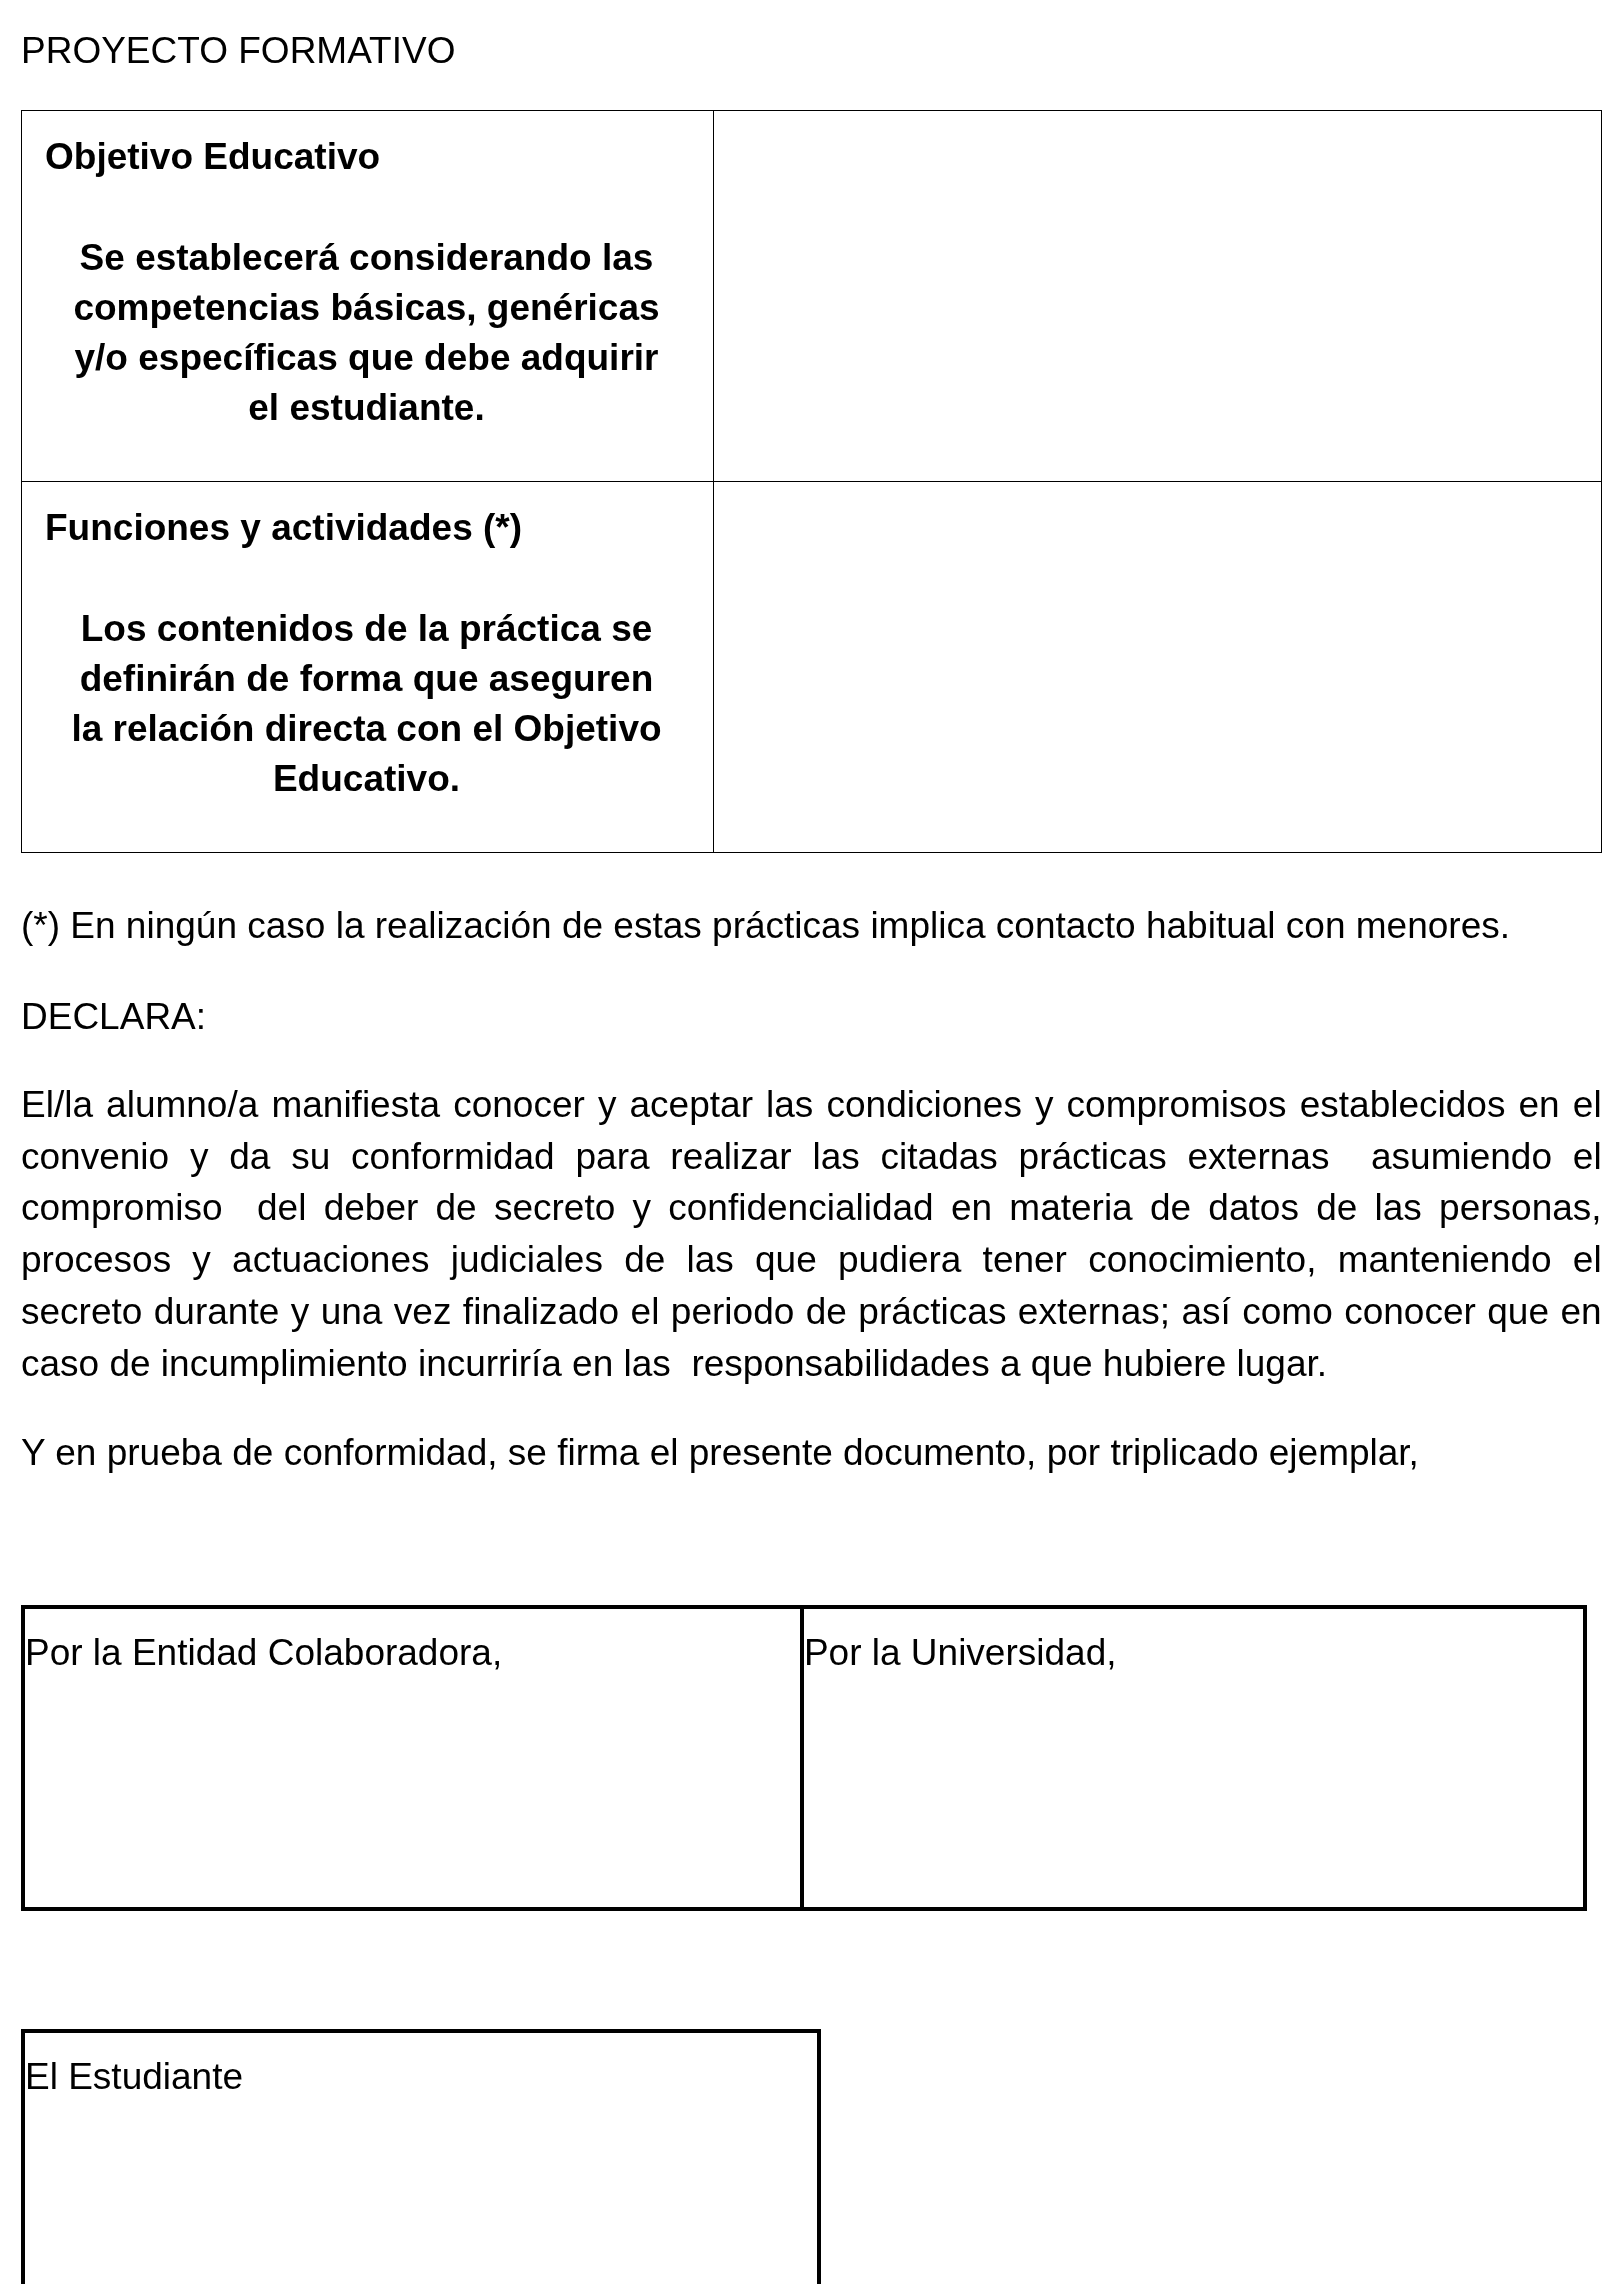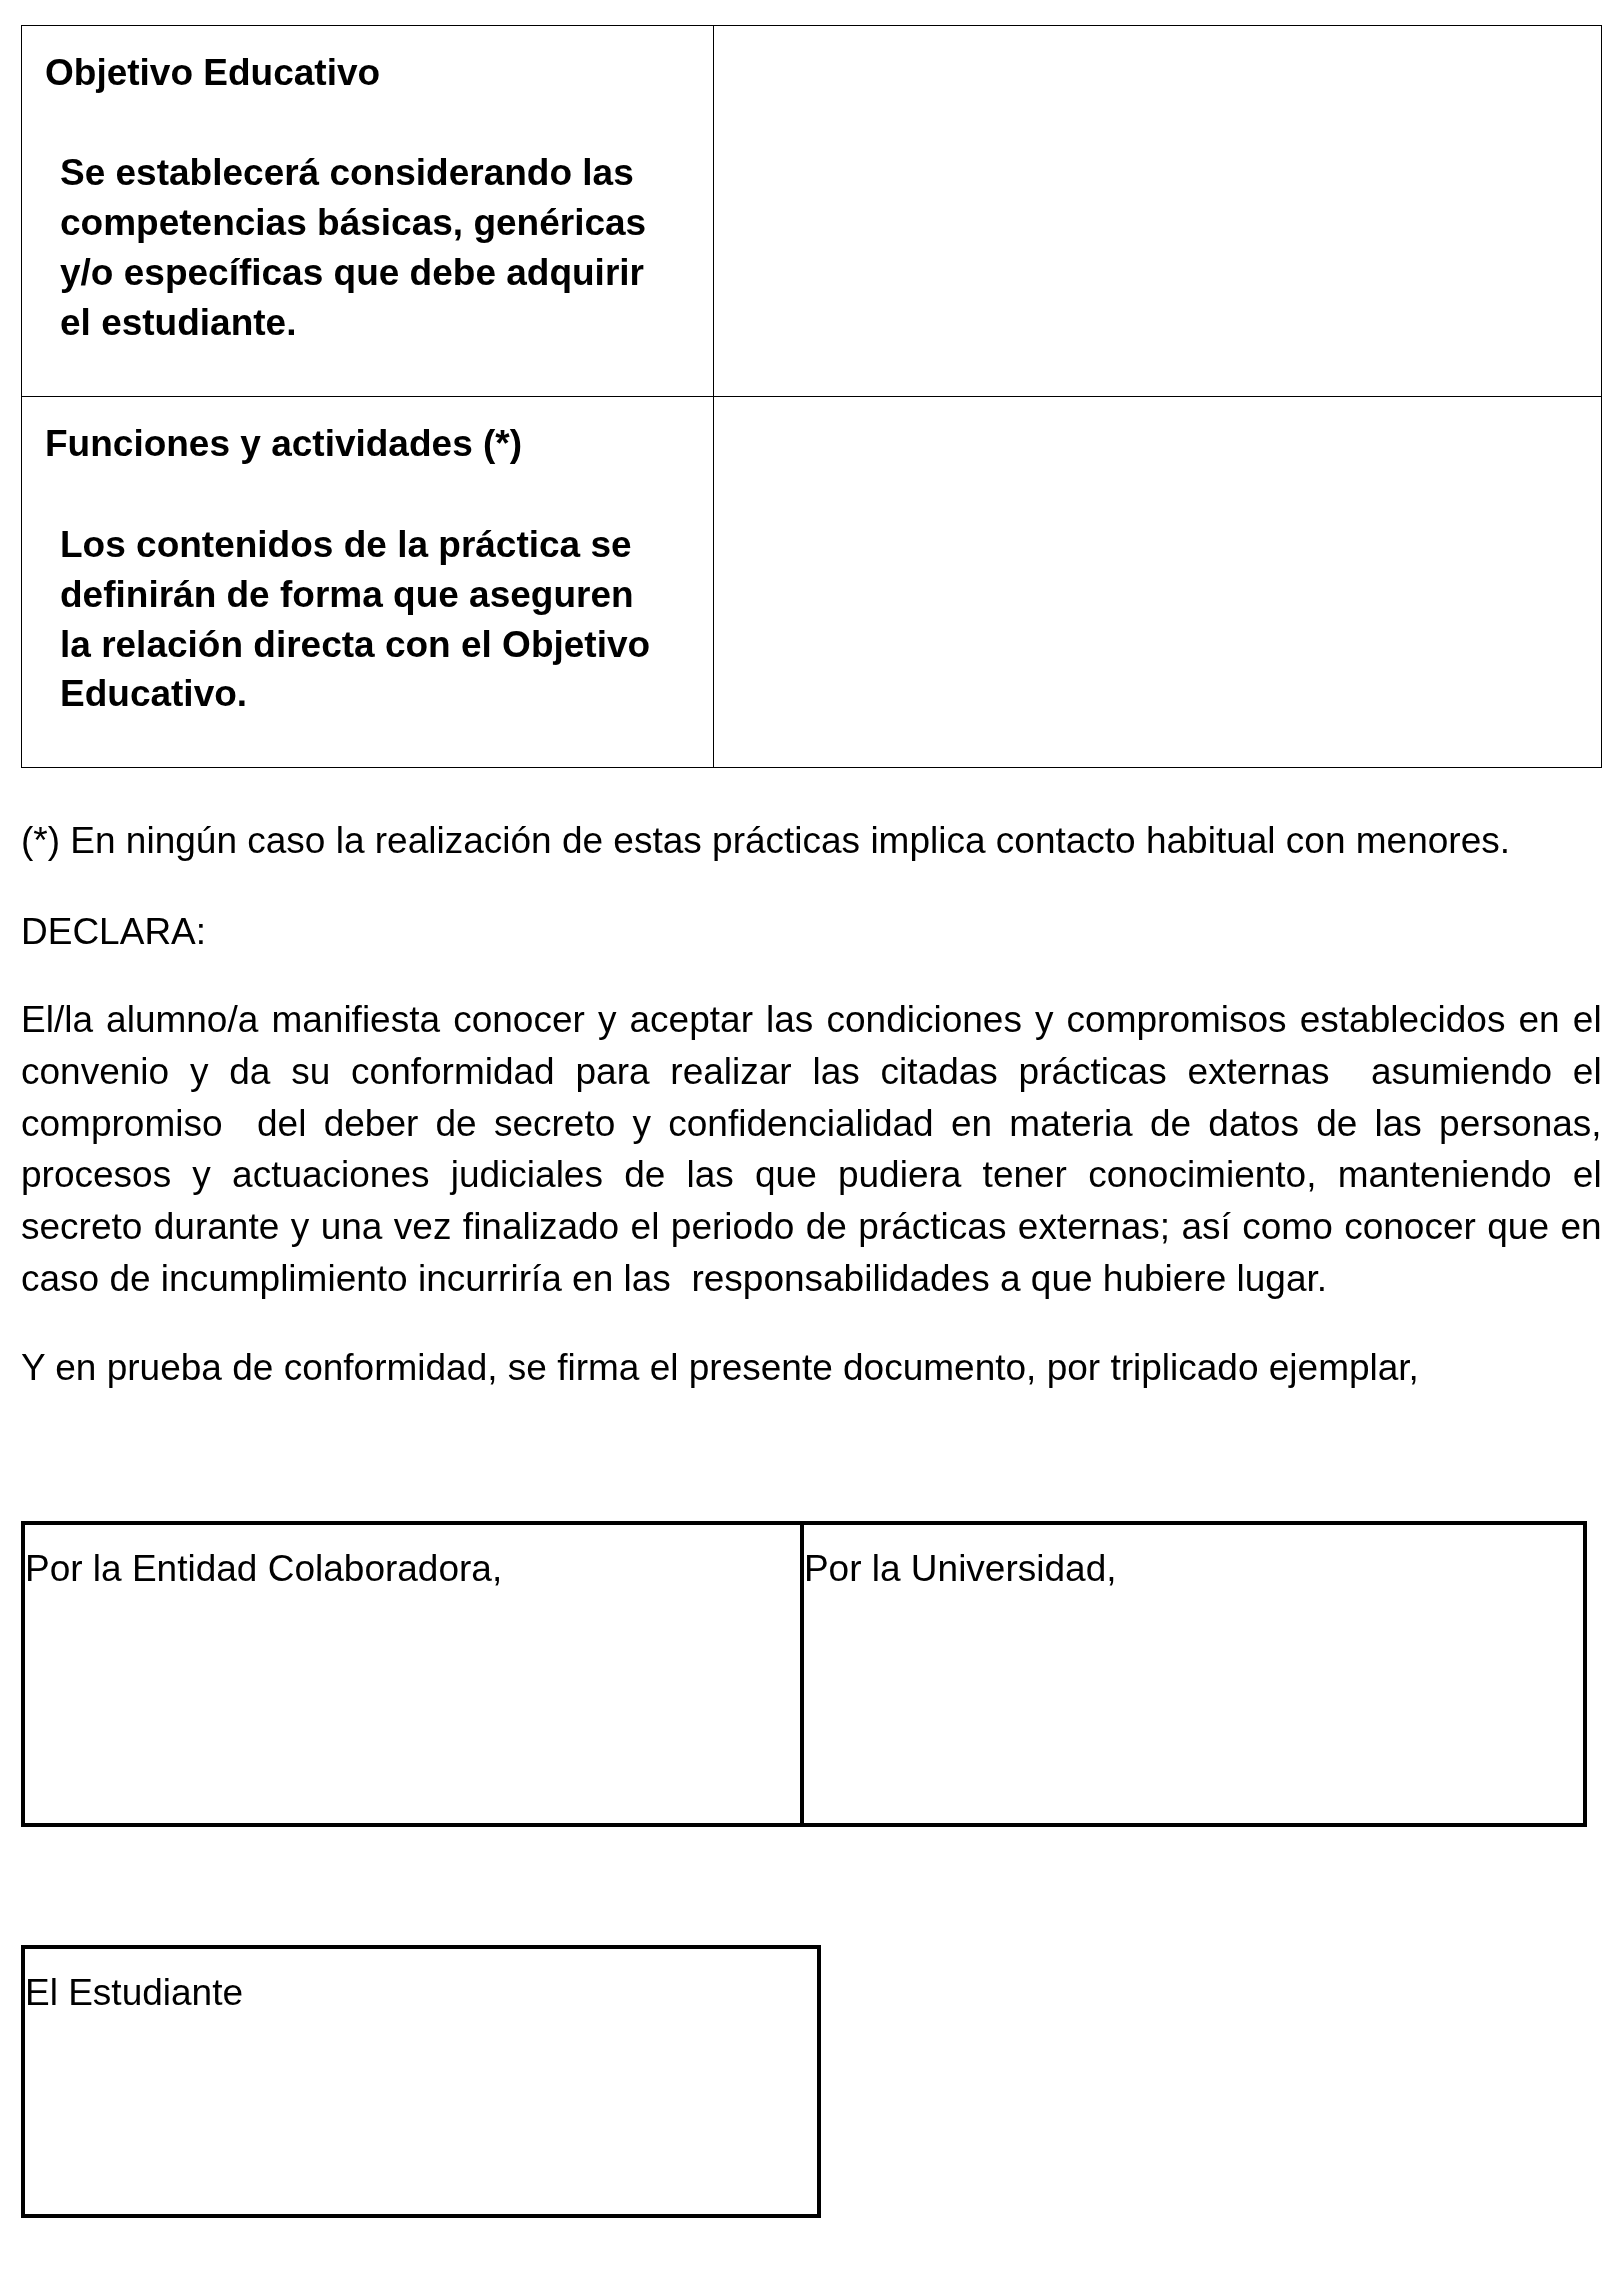--- a/index.html
+++ b/index.html
@@ -43,20 +43,21 @@
   td.value-cell { width: 888px; }
   tr.row-objetivo td { height: 361px; }
   tr.row-funciones td { height: 354px; }
   .cell-heading {
     margin: 0 0 51px 0;
     line-height: 1.35;
   }
   .cell-description {
     margin: 15px;
     line-height: 1.35;
+    text-align: center;
   }
   .footnote {
     margin: 47px 0 0 0;
   }
   .declara-heading {
     margin: 39px 0 0 0;
   }
   .declara-body {
     margin: 36px 0 0 0;
     text-align: justify;
@@ -92,20 +93,21 @@
   }
   .sig-label {
     display: inline-block;
   }
 </style>
 </head>
 <body>
 
 <div class="page">
 
+  <h1 class="doc-title">PROYECTO FORMATIVO</h1>
 
   <table class="form-table">
     <tbody>
       <tr class="row-objetivo">
         <td class="label-cell">
           <p class="cell-heading">Objetivo Educativo</p>
           <p class="cell-description">Se establecerá considerando las competencias básicas, genéricas y/o específicas que debe adquirir el estudiante.</p>
         </td>
         <td class="value-cell"></td>
       </tr>

